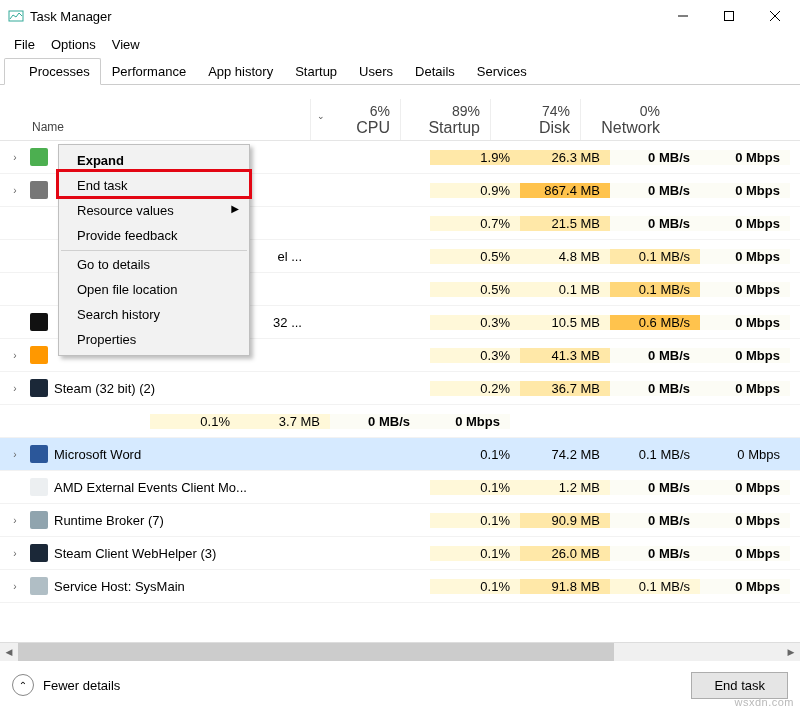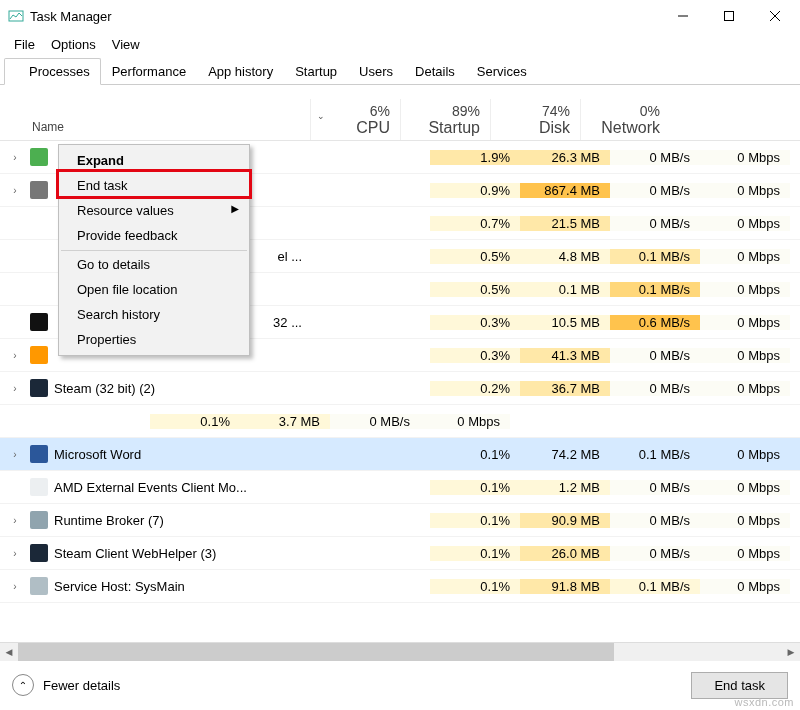--- a/index.html
+++ b/index.html
@@ -31,21 +31,21 @@
 .row .cell-expand { width: 30px; text-align: center; color: #666; font-size: 10px; }
 .row .cell-name { width: 280px; display: flex; align-items: center; gap: 6px; overflow: hidden; white-space: nowrap; text-overflow: ellipsis; }
 .row .cell-status { width: 120px; }
 .row .cell-num { width: 90px; text-align: right; padding-right: 10px; font-size: 13px; }
 .row .appicon { width: 18px; height: 18px; border-radius: 2px; flex-shrink: 0; }
 
 .bg-low    { background: #fff8d9; }
 .bg-med    { background: #ffe8a8; }
 .bg-high   { background: #ffd77a; }
 .bg-vhigh  { background: #ffc34d; }
-.bg-none   { background: #fcfcf5; }
+.bg-none   { background: #fcfcf5; font-weight: bold; }
 
 .row.selected { background: #d6eaff; }
 .row.selected .cell-num { background: transparent !important; }
 
 .context-menu { position: absolute; top: 3px; left: 58px; width: 192px; background: #f2f2f2; border: 1px solid #bfbfbf; box-shadow: 3px 3px 4px rgba(0,0,0,0.25); z-index: 10; padding: 3px 2px; font-size: 13px; }
 .context-menu .item { padding: 5px 10px 5px 16px; position: relative; }
 .context-menu .item.bold { font-weight: 600; }
 .context-menu .item.sep { border-top: 1px solid #d0d0d0; margin-top: 2px; padding-top: 6px; }
 .context-menu .item .sub { position: absolute; right: 8px; top: 5px; font-size: 10px; }
 .highlight-box { position: absolute; border: 3px solid #e30613; pointer-events: none; }

